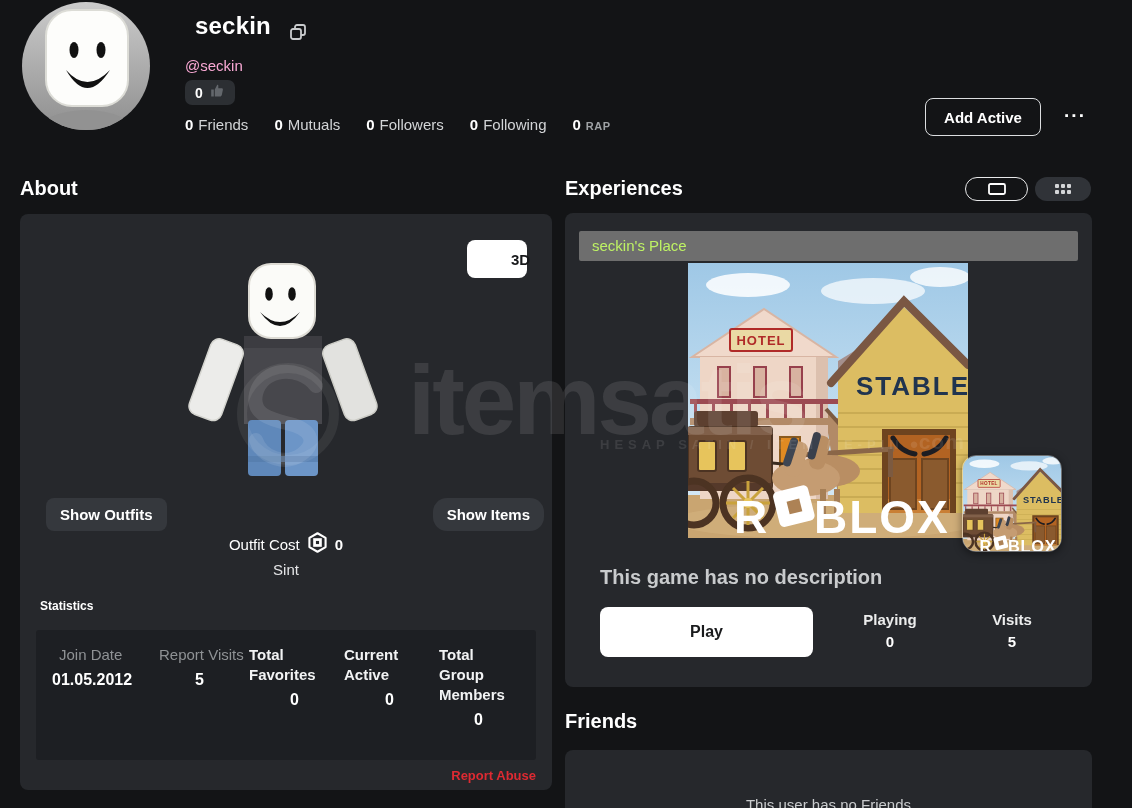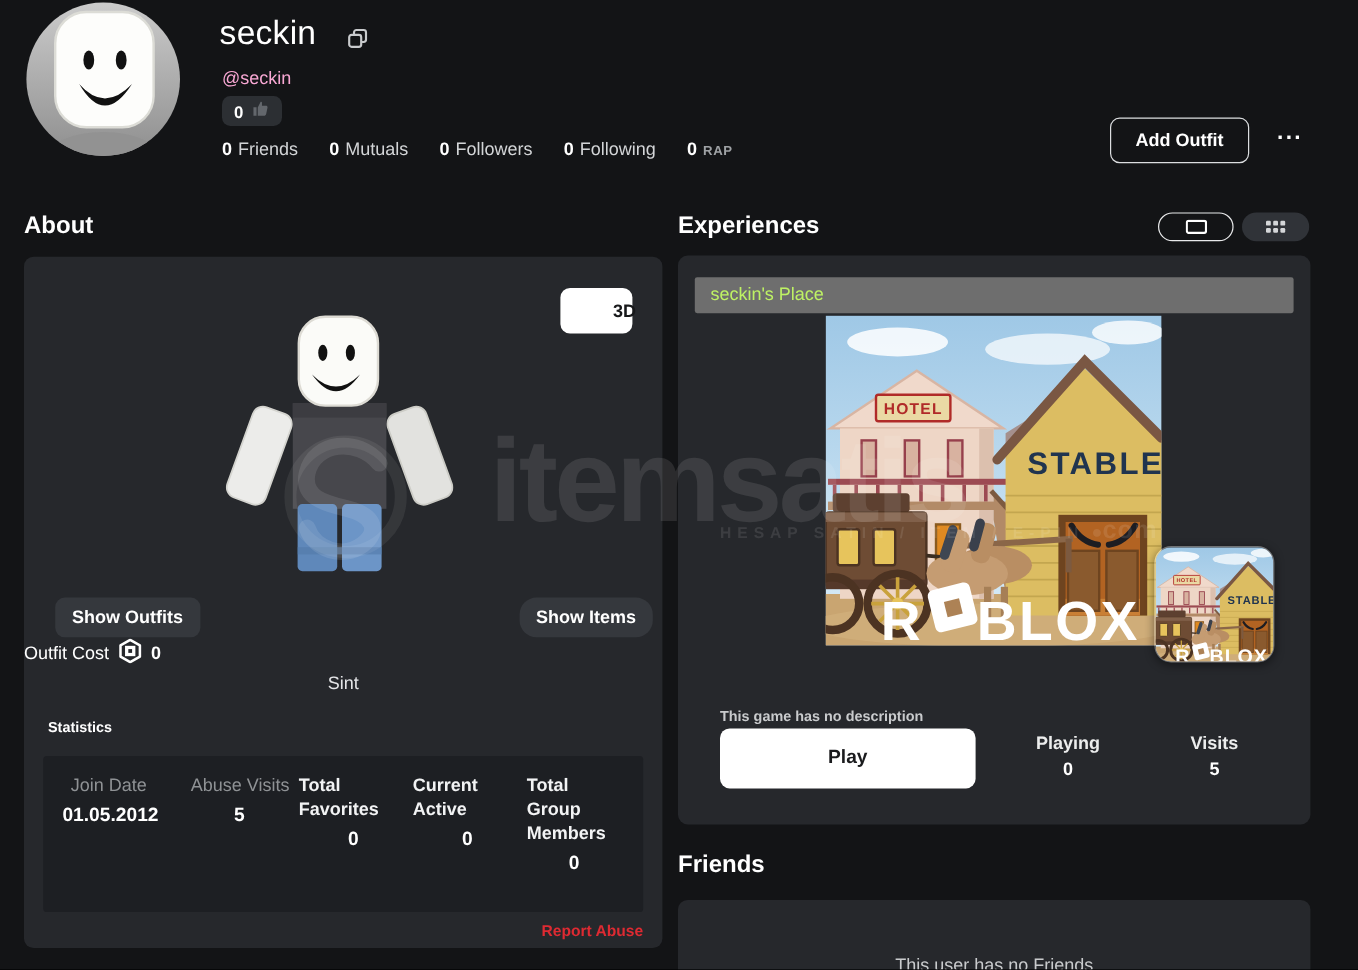--- a/index.html
+++ b/index.html
@@ -4,21 +4,21 @@
 <style>
   * { margin:0; padding:0; box-sizing:border-box; }
   html,body { background:#000; }
   body { font-family:"Liberation Sans", sans-serif; }
   #app { position:relative; width:1132px; height:808px; background:#131416; overflow:hidden; color:#fff; }
   .abs { position:absolute; }
 
   
   .avatar-circle { left:22px; top:2px; width:128px; height:128px; border-radius:50%;
     background:linear-gradient(#cbcbcb,#8f8f8f); overflow:hidden; }
-  .username { left:183px; top:12px; font-size:28px; font-weight:normal; letter-spacing:.2px; }
+  .username { left:195px; top:12px; font-size:24px; font-weight:bold; letter-spacing:.2px; }
   .copy-icon { left:288px; top:22px; }
   .handle { left:185px; top:57px; font-size:15px; color:#f9a8d4; }
   .likes-badge { left:185px; top:80px; height:25px; padding:0 10px; border-radius:7px;
     background:#2c2f33; display:flex; align-items:center; gap:7px; }
   .likes-badge .cnt { font-size:14px; font-weight:bold; }
   .profile-stats { left:185px; top:116px; display:flex; gap:26px; align-items:baseline; }
   .pstat { display:flex; gap:5px; align-items:baseline; font-size:15px; }
   .pstat .v { font-weight:bold; color:#fff; }
   .pstat .l { color:#d3d5d7; }
   .pstat.rap .l { font-size:11px; font-weight:bold; color:#9fa2a5; letter-spacing:.5px; }
@@ -32,21 +32,21 @@
   .sec-h { font-size:20px; font-weight:bold; }
 
   
   .about-card { left:20px; top:214px; width:532px; height:576px; background:#26282c; border-radius:8px; }
   .btn-3d { right:25px; top:26px; width:60px; height:38px; background:#fff; color:#17181a;
     border-radius:8px; font-size:15px; font-weight:bold; display:flex; align-items:center;
     justify-content:center; cursor:pointer;padding-left:47px; }
   .figure { left:168px; top:44px; }
   .chip-btn { top:272px; height:33px; padding:0 14px; background:#35383d; border-radius:8px;
     color:#fff; font-size:15px; font-weight:bold; display:flex; align-items:center; cursor:pointer;margin-top:12px; }
-  .outfit-row { left:0; top:318px; width:100%; display:flex; justify-content:flex-start;
+  .outfit-row { left:0; top:318px; width:100%; display:flex; justify-content:center;
     align-items:center; gap:7px; font-size:15px; }
   .outfit-row .val { font-weight:bold; }
   .outfit-name { left:0; top:347px; width:100%; text-align:center; font-size:15px; color:#e4e5e7; }
   .stats-h { left:20px; top:385px; font-size:12px; font-weight:bold; }
   .stats-box { left:16px; top:416px; width:500px; height:130px; background:#1d1f23;
     border-radius:3px; padding:15px 16px; display:flex; }
   .scol { display:flex; flex-direction:column; }
   .scol .lbl { font-size:15px; line-height:20px; color:#f2f3f4; font-weight:bold; padding-left:2px; }
   .scol.muted .lbl { color:#8f9295; font-weight:normal; padding-left:7px; }
   .scol .val { font-size:16px; font-weight:bold; margin-top:6px; text-align:center; }
@@ -61,21 +61,21 @@
   .vt-carousel { left:965px; width:63px; border:1px solid #e8e9ea; background:transparent; }
   .vt-grid { left:1035px; width:56px; background:#303338; }
   .grid-ico { display:grid; grid-template-columns:repeat(3,4px); grid-auto-rows:4px; gap:2px; }
   .grid-ico i { background:#d4d6d8; border-radius:1px; }
   .exp-card { left:565px; top:213px; width:527px; height:474px; background:#26282c; border-radius:8px; }
   .place-bar { left:14px; top:18px; width:499px; height:30px; background:#6e6e6e; border-radius:2px;
     font-size:15px; color:#bef264; line-height:30px; padding-left:13px; }
   .scene-main { left:123px; top:50px; }
   .thumb { left:397px; top:242px; width:100px; height:97px; border-radius:14px; overflow:hidden;
     border:1px solid rgba(255,255,255,.35); box-shadow:0 2px 8px rgba(0,0,0,.45); cursor:pointer; }
-  .game-desc { left:35px; top:353px; font-size:12px; font-weight:bold; color:#c9cbcd;margin-top:24px; }
+  .game-desc { left:35px; top:353px; font-size:20px; font-weight:bold; color:#c9cbcd; }
   .play-btn { left:35px; top:394px; width:213px; height:50px; background:#fff; color:#1a1b1d;
     border-radius:8px; font-size:16px; display:flex; align-items:center; justify-content:center; cursor:pointer;font-weight:bold; }
   .mini-stat { top:398px; width:110px; text-align:center; }
   .mini-stat .lbl { font-size:15px; font-weight:bold; color:#eceded; }
   .mini-stat .val { font-size:15px; font-weight:bold; margin-top:5px; }
   .ms-playing { left:270px; } .ms-visits { left:392px; }
   .friends-card { left:565px; top:750px; width:527px; height:130px; background:#26282c;
     border-radius:8px; }
   .friends-empty { width:100%; text-align:center; margin-top:46px; font-size:15px; color:#c9cbcd; }
 
@@ -244,21 +244,21 @@
     </div>
     <div class="pstat">
       <span class="v">0</span>
       <span class="l">Following</span>
     </div>
     <div class="pstat rap">
       <span class="v">0</span>
       <span class="l">RAP</span>
     </div>
   </div>
-  <button class="abs add-friend">Add Outfit</button>
+  <button class="abs add-friend">Add Active</button>
   <div class="abs more-btn">...</div>
 
   <div class="abs sec-h" style="left:20px; top:177px;">About</div>
   <div class="abs about-card">
     <div class="abs btn-3d">3D</div>
     <div class="abs figure">
       <svg width="190" height="222" viewBox="0 0 190 222">
         <g transform="rotate(20 40 92)">
             <rect x="22" y="84" width="34" height="80" rx="9" fill="#ececea" stroke="#d4d4cf" stroke-width="1.5"></rect>
           </g>
@@ -289,21 +289,21 @@
       <span class="val">0</span>
     </div>
     <div class="abs outfit-name">Sint</div>
     <div class="abs stats-h">Statistics</div>
     <div class="abs stats-box">
       <div class="scol muted c1">
         <span class="lbl">Join Date</span>
         <span class="val">01.05.2012</span>
       </div>
       <div class="scol muted c2">
-        <span class="lbl">Abuse Visits</span>
+        <span class="lbl">Report Visits</span>
         <span class="val">5</span>
       </div>
       <div class="scol c3">
         <span class="lbl">Total Favorites</span>
         <span class="val">0</span>
       </div>
       <div class="scol c4">
         <span class="lbl">Current Active</span>
         <span class="val">0</span>
       </div>

